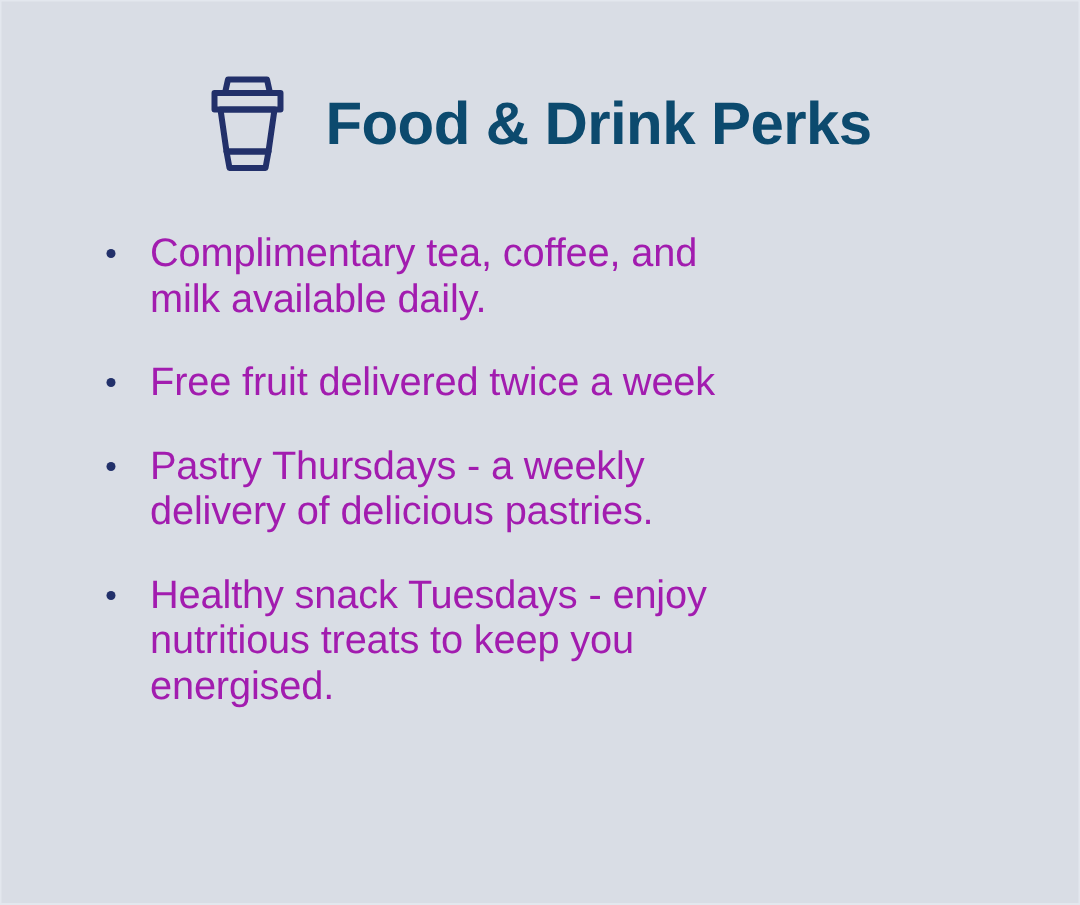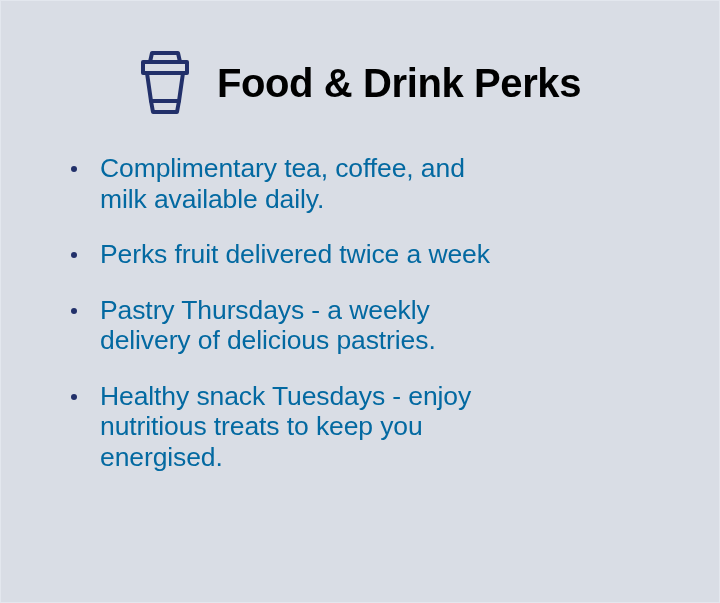--- a/index.html
+++ b/index.html
@@ -36,21 +36,21 @@
   #cup-icon {
     width: 52px;
     height: 68px;
     flex: 0 0 auto;
     display: block;
   }
 
   #page-title {
     font-size: 40px;
     font-weight: bold;
-    color: #000000;
+    color: #0c4a6e;
     letter-spacing: -0.4px;
     line-height: 1;
     white-space: nowrap;
     margin: 0;
   }
 
   
   #perks-list {
     position: absolute;
     left: 66px;
@@ -59,21 +59,21 @@
     list-style: none;
     margin: 0;
     padding: 0;
   }
 
   .perk-item {
     position: relative;
     padding-left: 33px;
     font-size: 26.5px;
     line-height: 30.5px;
-    color: #0369a1;
+    color: #a21caf;
     letter-spacing: -0.1px;
   }
 
   .perk-item .bullet-dot {
     position: absolute;
     left: 4px;
     top: 13px;
     width: 6px;
     height: 6px;
     border-radius: 50%;
@@ -115,21 +115,21 @@
   <ul id="perks-list">
 
     <li class="perk-item">
       <span class="bullet-dot"></span>
       <span class="perk-text">Complimentary tea, coffee, and
 milk available daily.</span>
     </li>
 
     <li class="perk-item gap-large">
       <span class="bullet-dot"></span>
-      <span class="perk-text">Perks fruit delivered twice a week</span>
+      <span class="perk-text">Free fruit delivered twice a week</span>
     </li>
 
 
     <li class="perk-item gap-large">
       <span class="bullet-dot"></span>
       <span class="perk-text">Pastry Thursdays - a weekly
 delivery of delicious pastries.</span>
     </li>
 
     <li class="perk-item gap-large">

